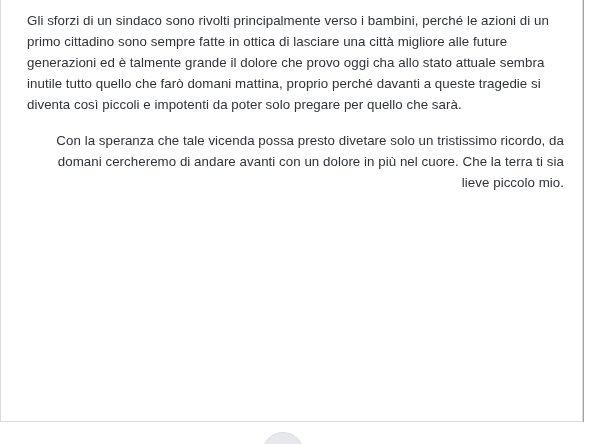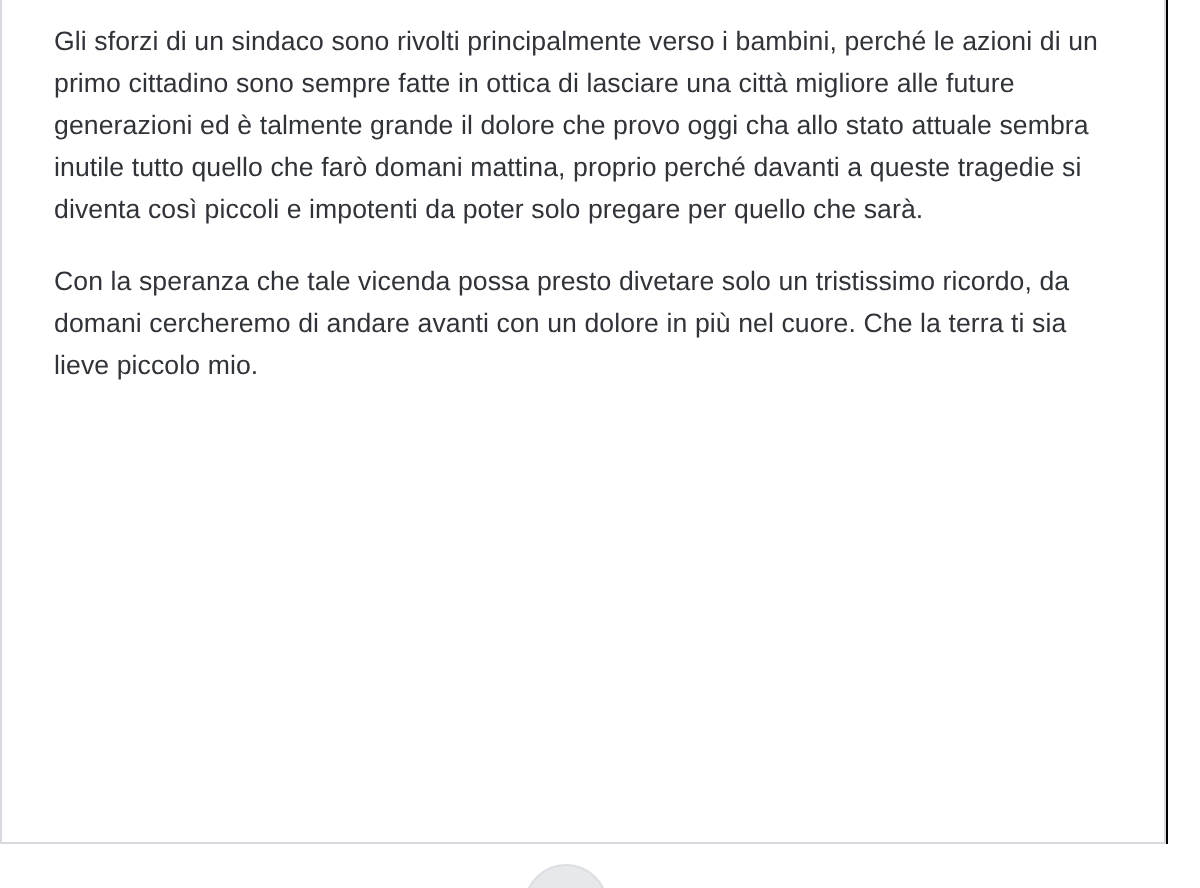--- a/index.html
+++ b/index.html
@@ -10,21 +10,21 @@
   body {
     width: 600px;
     height: 444px;
     overflow: hidden;
     font-family: "Liberation Sans", sans-serif;
   }
   #root {
     position: relative;
     width: 600px;
     height: 444px;
-    background: #000000;
+    background: #a3a3a3;
   }
   
   .article-card {
     position: absolute;
     left: 0;
     top: 0;
     width: 583px;
     height: 422px;
     box-sizing: border-box;
     border-left: 1px solid #d8dadf;
@@ -38,20 +38,21 @@
   .para {
     margin: 0 0 15px 0;
     font-size: 13.3px;
     line-height: 21px;
     color: #303338;
     letter-spacing: 0.05px;
     text-align: left;
   }
   .para:last-child {
     margin-bottom: 15px;
+    text-align: right;
   }
   
   .bottom-strip {
     position: absolute;
     left: 0;
     top: 422px;
     width: 600px;
     height: 22px;
     background: #ffffff;
   }

